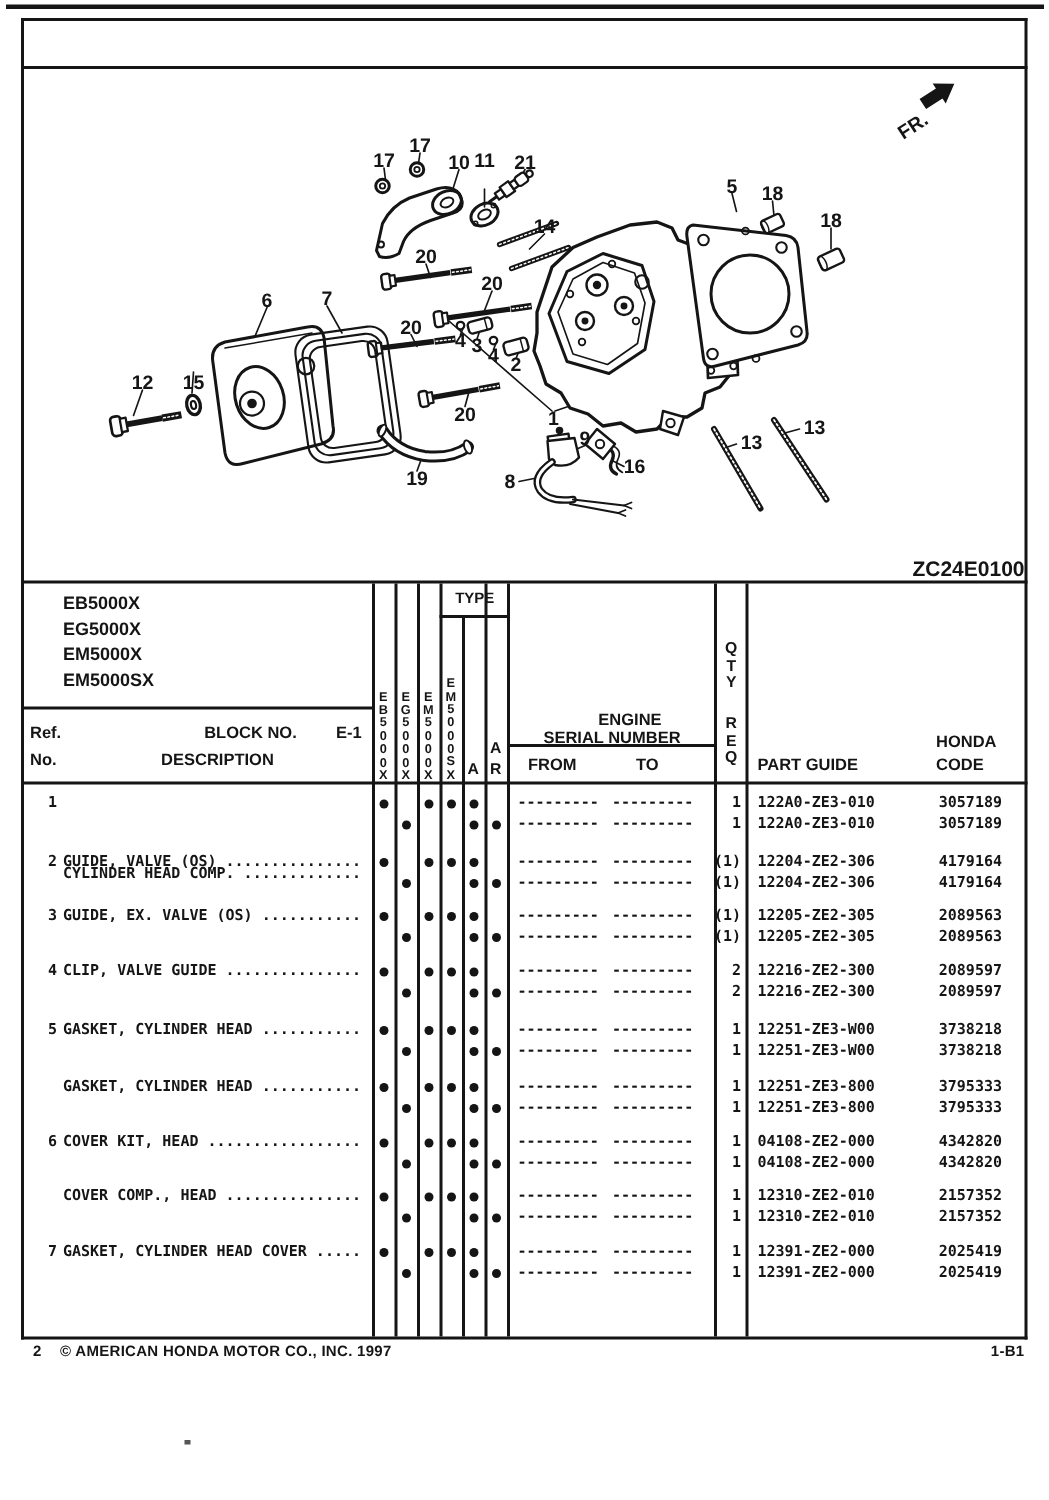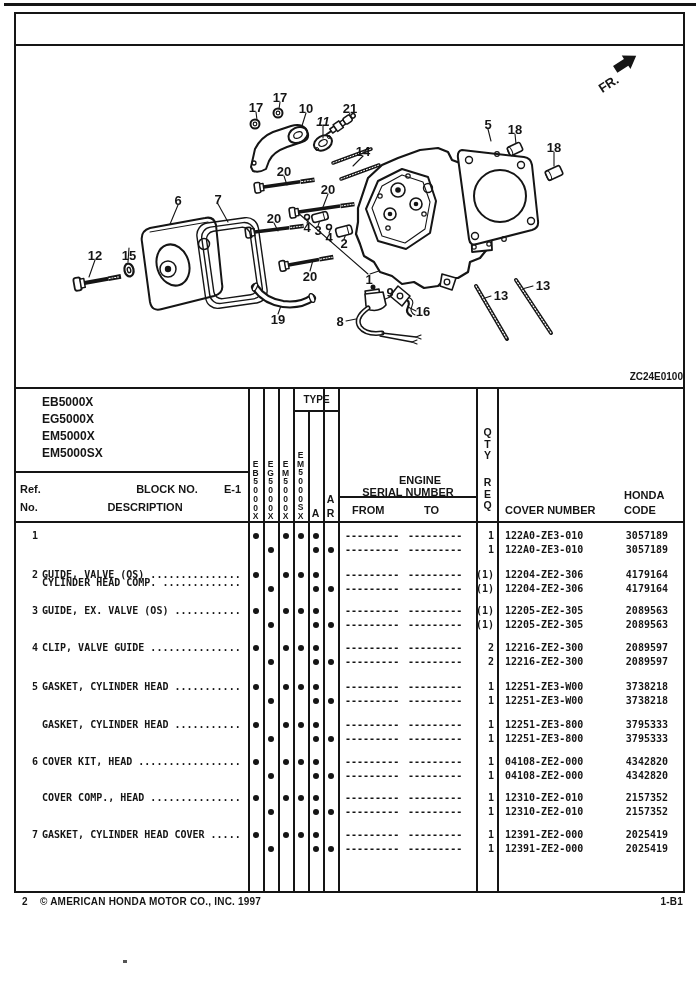--- a/index.html
+++ b/index.html
@@ -14,21 +14,21 @@
   .stack{white-space:pre;text-align:center;font-weight:bold;}
   .modelstack{font-size:8.5px;line-height:8.7px;width:15px;}
   .qtystack{font-size:10.5px;line-height:11.6px;width:21px;}
   .dot{position:absolute;width:6px;height:6px;border-radius:50%;background:#151515;z-index:4;}
   .callout{position:absolute;transform:translate(-50%,-50%);font-weight:bold;font-size:13px;
            font-family:"Liberation Sans",sans-serif;color:#151515;z-index:6;background:transparent;}
   .cell{position:absolute;z-index:4;color:#151515;}
   .r{text-align:right;}
   .c{text-align:center;}
   svg{position:absolute;left:0;top:0;z-index:1;}
-  .diagcode{font-weight:bold;font-size:10px;}
+  .diagcode{font-weight:bold;font-size:14px;}
   .footer{font-weight:bold;font-size:10px;letter-spacing:0.2px;}
 </style>
 </head>
 <body>
 
 <div class="page">
 
   <div class="ln" style="left:4px;top:3px;width:692px;height:3px;"></div>
   <div class="ln" style="left:123px;top:960px;width:4px;height:3px;background:#555;"></div>
 
@@ -268,21 +268,21 @@
         <text x="0" y="4" font-family="Liberation Sans, sans-serif" font-size="13" font-weight="bold" fill="#151515" stroke="none">FR.</text>
         <polygon points="24,-13 37,-13 37,-17 49,-9 37,-1 37,-5 24,-5" fill="#151515" stroke="none"></polygon>
       </g>
     </g>
   </svg>
 
   <div id="callouts" style="position:absolute;inset:0;z-index:6;">
       <span class="callout" style="left: 256px; top: 107px;">17</span>
       <span class="callout" style="left: 280px; top: 97px;">17</span>
       <span class="callout" style="left: 306px; top: 108px;">10</span>
-      <span class="callout" style="left: 323px; top: 121px; font-style: italic;">11</span>
+      <span class="callout" style="left: 323px; top: 107px;">11</span>
       <span class="callout" style="left: 350px; top: 108px;">21</span>
       <span class="callout" style="left: 363px; top: 151px;">14</span>
       <span class="callout" style="left: 284px; top: 171px;">20</span>
       <span class="callout" style="left: 328px; top: 189px;">20</span>
       <span class="callout" style="left: 274px; top: 218px;">20</span>
       <span class="callout" style="left: 310px; top: 276px;">20</span>
       <span class="callout" style="left: 178px; top: 200px;">6</span>
       <span class="callout" style="left: 218px; top: 199px;">7</span>
       <span class="callout" style="left: 95px; top: 255px;">12</span>
       <span class="callout" style="left: 129px; top: 243px; margin-top: 12px;">15</span>
@@ -368,21 +368,21 @@
   <div class="abs hdr" style="left:352px;top:504px;">FROM</div>
   <div class="abs hdr" style="left:424px;top:504px;">TO</div>
 
   <div class="abs stack qtystack" style="left:477px;top:427px;">Q
 T
 Y</div>
   <div class="abs stack qtystack" style="left:477px;top:477px;">R
 E
 Q</div>
 
-  <div class="abs hdr" style="left:505px;top:504px;">COVER NUMBER</div>
+  <div class="abs hdr" style="left:505px;top:504px;">PART GUIDE</div>
   <div class="abs hdr" style="left:624px;top:489px;">HONDA</div>
   <div class="abs hdr" style="left:624px;top:504px;">CODE</div>
 
   <div id="tbody" style="position:absolute;inset:0;z-index:4;">
       <div class="cell mono r" style="left: 14px; top: 529px; width: 24px;">1</div>
       <div class="cell mono" style="left: 42px; top: 529px; margin-top: 47px;">CYLINDER HEAD COMP. .............</div>
       <div class="dot" style="left: 252.5px; top: 533px;"></div>
       <div class="dot" style="left: 282.5px; top: 533px;"></div>
       <div class="dot" style="left: 297.5px; top: 533px;"></div>
       <div class="dot" style="left: 312.5px; top: 533px;"></div>

